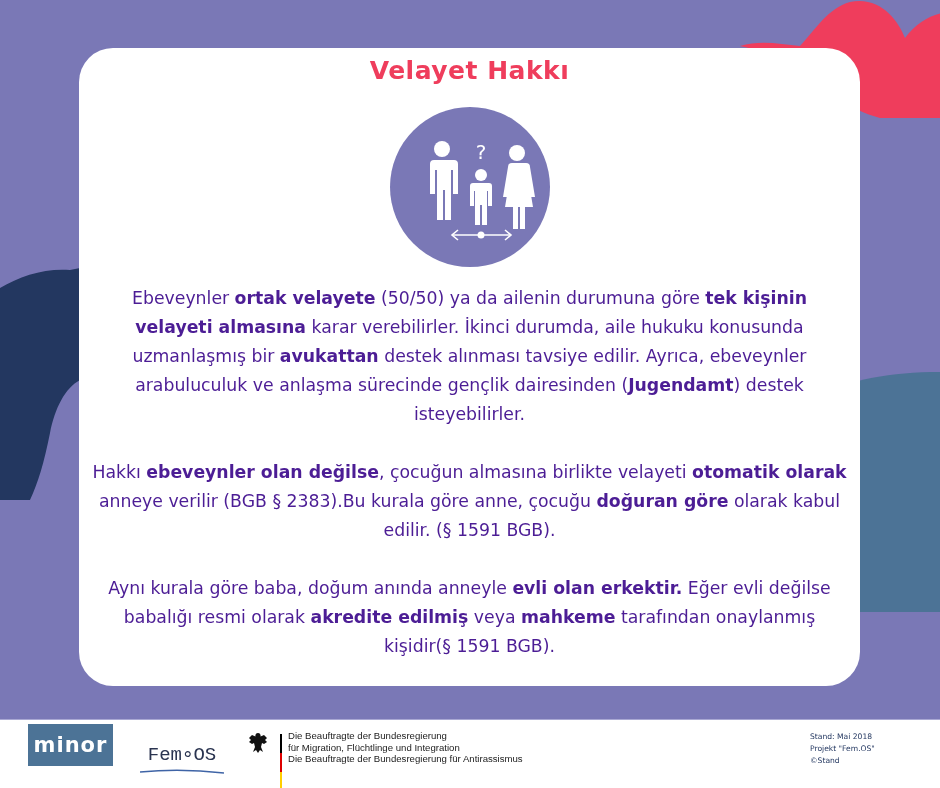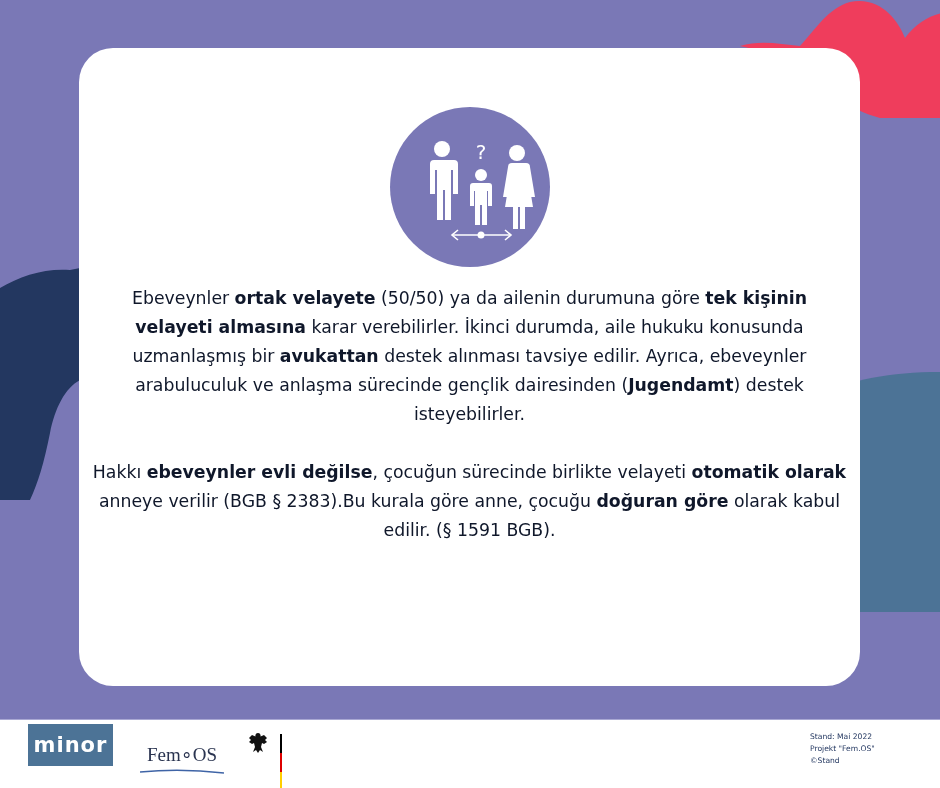--- a/index.html
+++ b/index.html
@@ -40,21 +40,21 @@
     left: 311px; top: 59px;
     width: 160px; height: 160px;
     border-radius: 50%;
     background: #7a78b6;
   }
   .icon-circle svg { width: 160px; height: 160px; display: block; }
   .body-text {
     position: absolute;
     left: 12px; right: 12px; top: 236px;
     text-align: center;
-    color: #0f172a;
+    color: #4c1d95;
     font-size: 17.3px;
     line-height: 29px;
   }
   .body-text p { margin-bottom: 29px; }
   .body-text b { font-weight: bold; }
   .footer {
     position: absolute;
     left: 0; top: 719px;
     width: 940px; height: 69px;
     background: #ffffff;
@@ -71,21 +71,21 @@
     font-size: 21px;
     line-height: 42px;
     text-align: center;
     letter-spacing: 1px;
   }
   .logo-femos {
     position: absolute;
     left: 136px; top: 20px;
     width: 92px; height: 36px;
     color: #2a3450;
-    font-family: Liberation Serif, serif;
+    font-family: Liberation Mono, monospace;
     font-size: 19px;
     line-height: 30px;
     text-align: center;
   }
   .logo-femos .swoosh {
     position: absolute;
     left: 4px; top: 29px;
     width: 84px; height: 5px;
   }
   .gov-logo {
@@ -124,20 +124,21 @@
   <path d="M0 46 C20 40 40 44 60 46 C75 30 88 8 110 2 C140 -4 158 20 165 38 C180 18 200 10 220 12 L220 118 L140 118 C110 110 80 90 60 60 Z" fill="#ef3d5c"></path>
 </svg>
 <svg class="bg-shape blob-navy" viewBox="0 0 80 232">
   <path d="M0 20 C20 8 45 0 70 2 L80 0 L80 112 C65 120 55 140 50 165 C44 195 38 215 30 232 L0 232 Z" fill="#233760"></path>
 </svg>
 <svg class="bg-shape blob-teal" viewBox="0 0 120 240">
   <path d="M0 22 C30 8 70 0 120 0 L120 240 L0 240 Z" fill="#4c7396"></path>
 </svg>
 
 <div class="card">
+  <h1 class="title">Velayet Hakkı</h1>
 
   <div class="icon-circle">
     <svg viewBox="0 0 160 160">
       <g fill="#ffffff">
 
         <circle cx="52" cy="42" r="8"></circle>
         <path d="M40 53 h24 a4 4 0 0 1 4 4 v30 h-5 v-24 h-2 v50 h-6 v-30 h-2 v30 h-6 v-50 h-2 v24 h-5 v-30 a4 4 0 0 1 4-4z"></path>
 
         <circle cx="91" cy="68" r="6"></circle>
         <path d="M83 76 h16 a3 3 0 0 1 3 3 v20 h-4 v-15 h-1 v34 h-5 v-20 h-2 v20 h-5 v-34 h-1 v15 h-4 v-20 a3 3 0 0 1 3-3z"></path>
@@ -155,40 +156,48 @@
       </g>
       <circle cx="91" cy="128" r="3.5" fill="#ffffff"></circle>
     </svg>
   </div>
 
   <div class="body-text">
     <p>
       <span>Ebeveynler </span><b>ortak velayete</b><span> (50/50) ya da ailenin durumuna göre </span><b>tek kişinin velayeti almasına</b><span> karar verebilirler. İkinci durumda, aile hukuku konusunda uzmanlaşmış bir </span><b>avukattan</b><span> destek alınması tavsiye edilir. Ayrıca, ebeveynler arabuluculuk ve anlaşma sürecinde gençlik dairesinden (</span><b>Jugendamt</b><span>) destek isteyebilirler.</span>
     </p>
     <p>
-      <span>Hakkı </span><b>ebeveynler evli değilse</b><span>, çocuğun sürecinde birlikte velayeti </span><b>otomatik olarak</b><span> anneye verilir (BGB § 2383).Bu kurala göre anne, çocuğu </span><b>doğuran göre</b><span> olarak kabul edilir. (§ 1591 BGB).</span>
+      <span>Hakkı </span><b>ebeveynler olan değilse</b><span>, çocuğun almasına birlikte velayeti </span><b>otomatik olarak</b><span> anneye verilir (BGB § 2383).Bu kurala göre anne, çocuğu </span><b>doğuran göre</b><span> olarak kabul edilir. (§ 1591 BGB).</span>
+    </p>
+    <p>
+      <span>Aynı kurala göre baba, doğum anında anneyle </span><b>evli olan erkektir.</b><span> Eğer evli değilse babalığı resmi olarak </span><b>akredite edilmiş</b><span> veya </span><b>mahkeme</b><span> tarafından onaylanmış kişidir(§ 1591 BGB).</span>
     </p>
   </div>
 </div>
 
 <div class="footer">
   <div class="logo-minor">minor</div>
 
   <div class="logo-femos">
     <span>Fem∘OS</span>
     <svg class="swoosh" viewBox="0 0 84 5">
       <path d="M0 3 C20 1 50 0 84 4" stroke="#3f64a6" stroke-width="1.6" fill="none"></path>
     </svg>
   </div>
 
   <div class="gov-logo">
     <svg class="eagle" viewBox="0 0 20 22">
       <path d="M10 1 C8 1 7 3 7.5 4.5 L4 3 L1 6 L3 8 L1 10 L4 12 L6 11 L7 15 L5 20 L8 18 L10 21 L12 18 L15 20 L13 15 L14 11 L16 12 L19 10 L17 8 L19 6 L16 3 L12.5 4.5 C13 3 12 1 10 1 Z" fill="#111"></path>
     </svg>
     <div class="flag-bar"></div>
+    <div class="gov-text">
+      <div>Die Beauftragte der Bundesregierung</div>
+      <div>für Migration, Flüchtlinge und Integration</div>
+      <div>Die Beauftragte der Bundesregierung für Antirassismus</div>
+    </div>
   </div>
 
   <div class="credits">
-    <div>Stand: Mai 2022</div>
+    <div>Stand: Mai 2018</div>
     <div>Projekt "Fem.OS"</div>
     <div>©Stand</div>
   </div>
 </div>
 
 </body></html>

